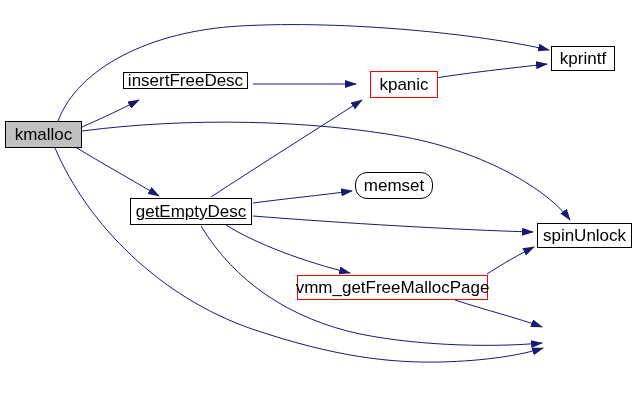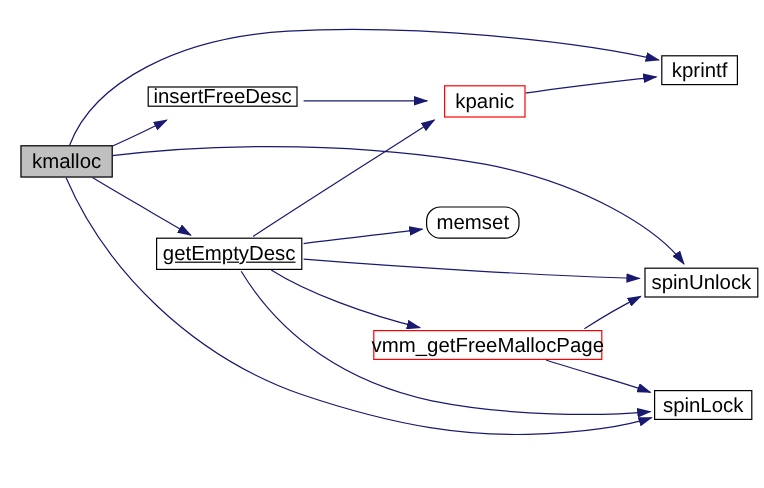--- a/index.html
+++ b/index.html
@@ -32,28 +32,28 @@
     cursor: pointer;
   }
   .node-focus {
     background: var(--focus-fill, #c0c0c0);
     cursor: default;
   }
   .node-truncated {
     border-color: var(--truncated-border, #ff0000);
   }
   
-  #n-kmalloc        { left: 5px;   top: 121px; width: 77px;  height: 27px; margin-left: 12px; }
+  #n-kmalloc        { left: 5px;   top: 121px; width: 77px;  height: 27px; }
   #n-insertFreeDesc { left: 123px; top: 72px;  width: 125px; height: 17px; }
   #n-kpanic         { left: 340px; top: 71px;  width: 68px;  height: 27px; margin-left: 30px; }
   #n-kprintf        { left: 551px; top: 46px;  width: 64px;  height: 25px; }
   #n-memset         { left: 355px; top: 172px; width: 78px;  height: 27px; border-radius: 12px; }
   #n-getEmptyDesc   { left: 130px; top: 198px; width: 122px; height: 27px; text-decoration: underline; }
   #n-spinUnlock     { left: 537px; top: 223px; width: 95px;  height: 25px; text-align: right; }
-  #n-vmm            { left: 311px; top: 275px; width: 191px; height: 25px; }
+  #n-vmm            { left: 297px; top: 275px; width: 191px; height: 25px; }
   #n-spinLock       { left: 545px; top: 325px; width: 82px;  height: 25px; }
 </style>
 </head>
 <body>
 
 <div id="call-graph" style="--bg: #ffffff; --node-fill: #ffffff; --node-border: #000000; --truncated-border: #ff0000; --focus-fill: #c0c0c0; --text: #000000;">
 
   <svg id="edge-layer" viewBox="0 0 637 407" xmlns="http://www.w3.org/2000/svg">
     <defs>
       <marker id="arrowhead" viewBox="0 0 12 8" refX="11" refY="4" markerWidth="12" markerHeight="8" orient="auto" markerUnits="userSpaceOnUse">
@@ -86,14 +86,13 @@
   <div class="node" id="n-kprintf">kprintf</div>
 
   <div class="node" id="n-memset">memset</div>
 
   <div class="node" id="n-getEmptyDesc">getEmptyDesc</div>
 
   <div class="node" id="n-spinUnlock">spinUnlock</div>
 
   <div class="node node-truncated" id="n-vmm">vmm_getFreeMallocPage</div>
 
-  <div class="node" id="n-spinLock">spinLock</div>
 </div>
 
 </body></html>

